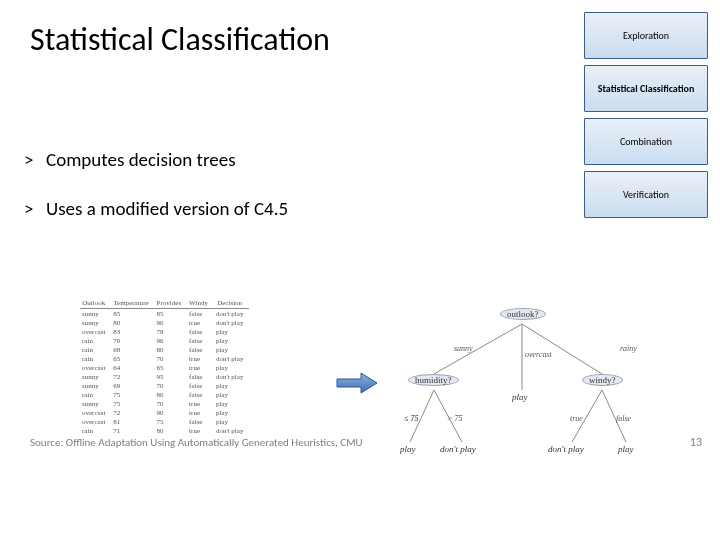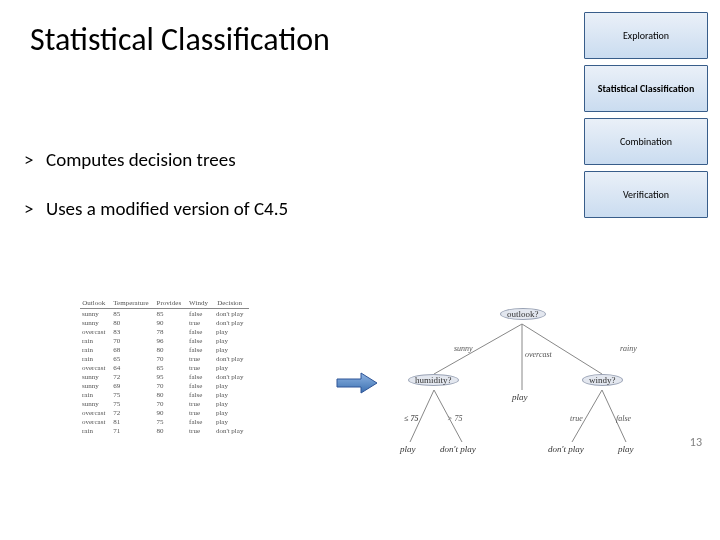--- a/index.html
+++ b/index.html
@@ -195,15 +195,16 @@
       <div class="edge-label" style="left:178px; top:112px;">true</div>
       <div class="edge-label" style="left:224px; top:112px;">false</div>
       <div class="leaf" style="left:8px; top:142px;">play</div>
       <div class="leaf" style="left:48px; top:142px;">don't play</div>
       <div class="leaf" style="left:156px; top:142px;">don't play</div>
       <div class="leaf" style="left:226px; top:142px;">play</div>
     </div>
 
   </div>
 
+  <div class="footer">Source: Offline Adaptation Using Automatically Generated Heuristics, CMU</div>
   <div class="pagenum">13</div>
 
 </div>
 
 </body></html>

